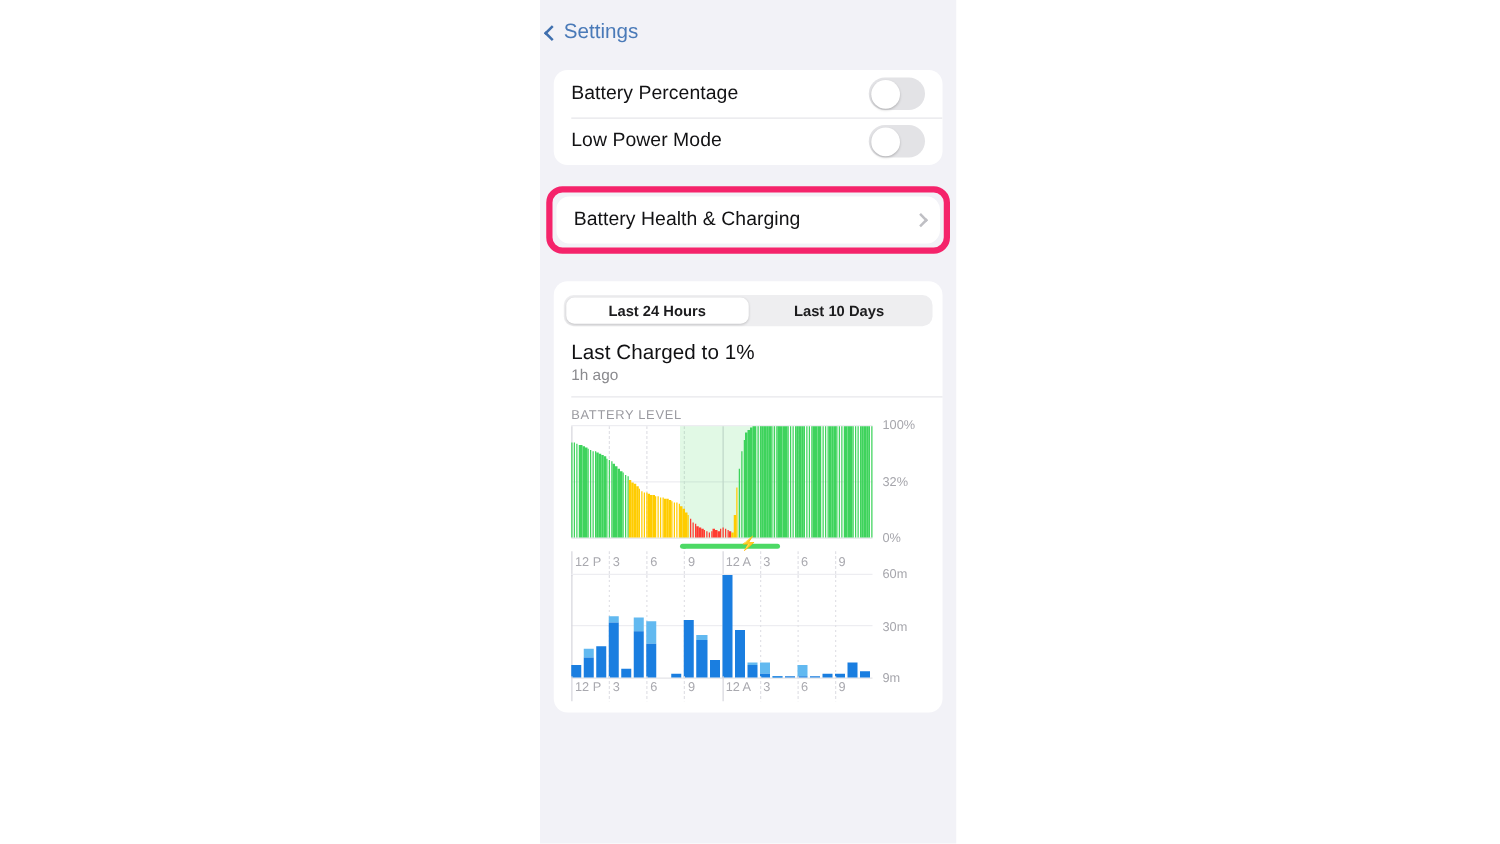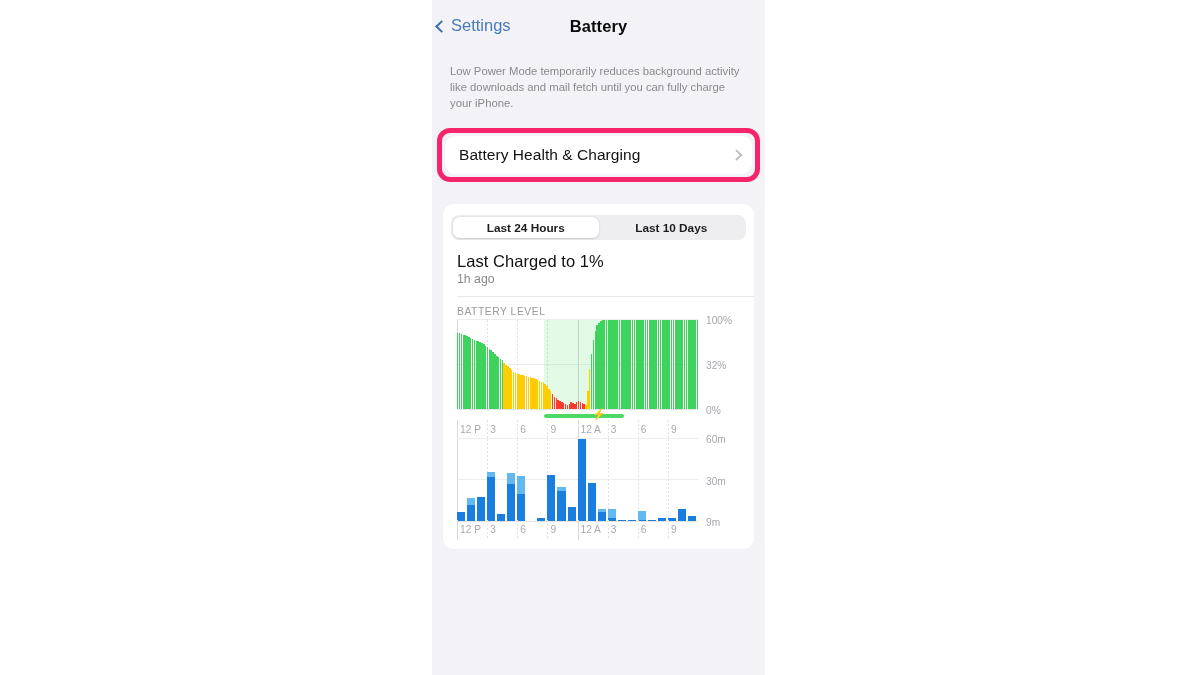--- a/index.html
+++ b/index.html
@@ -207,25 +207,37 @@
 <body>
 
 <div class="stage">
   <div class="phone">
 
     <div class="navbar">
       <div class="nav-back">
         <span class="chev-left"></span>
         <span>Settings</span>
       </div>
-      <div class="nav-title">Battery</div>
     </div>
 
-
-    <div class="footnote">Low Power Mode temporarily reduces background activity like downloads and mail fetch until you can fully charge your iPhone.</div>
+    <div class="group">
+      <div class="row">
+        <span class="row-label">Battery Percentage</span>
+        <span class="toggle">
+          <span class="knob"></span>
+        </span>
+      </div>
+      <div class="row">
+        <span class="row-label">Low Power Mode</span>
+        <span class="toggle">
+          <span class="knob"></span>
+        </span>
+      </div>
+    </div>
+
 
     <div class="highlight-wrap">
       <div class="group">
         <div class="row-link">
           <span class="row-label">Battery Health &amp; Charging</span>
           <span class="chev-right"></span>
         </div>
       </div>
     </div>
 

